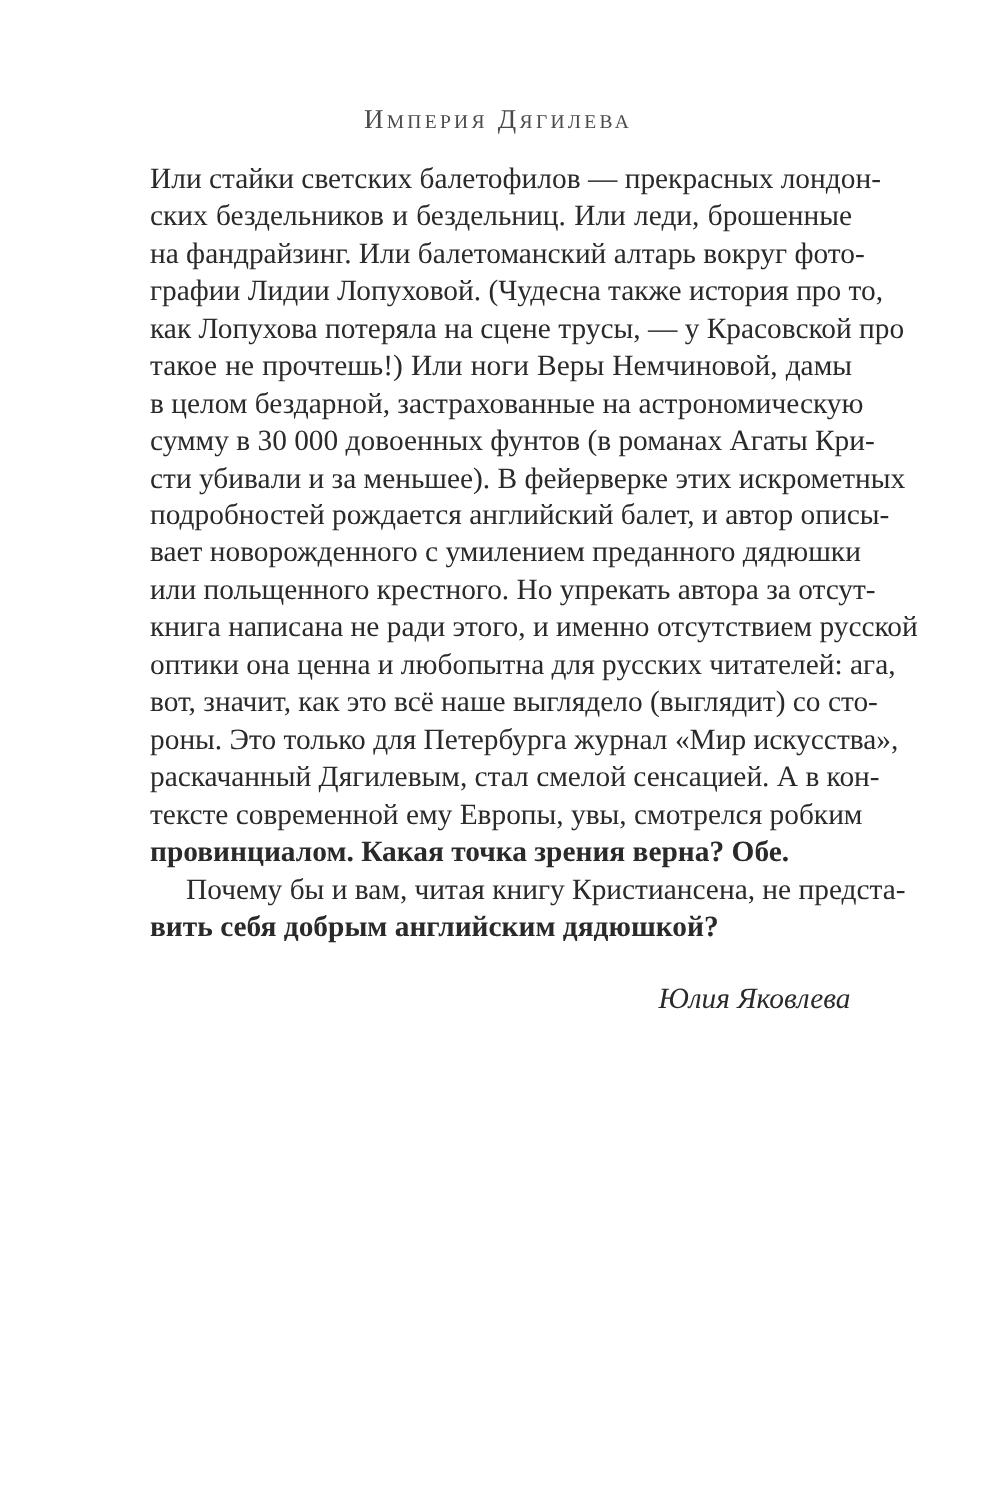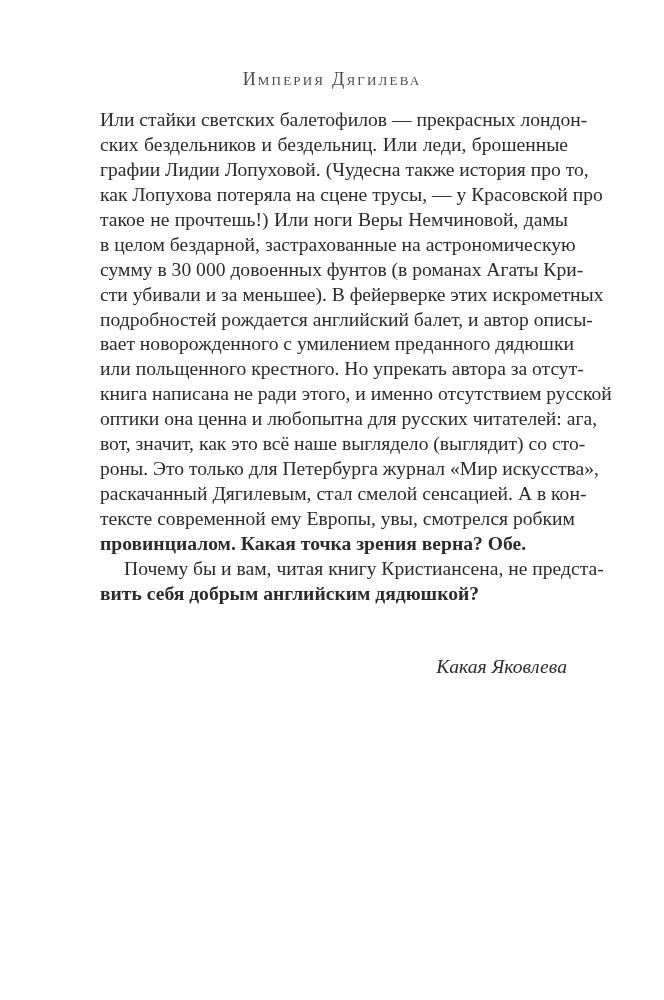--- a/index.html
+++ b/index.html
@@ -32,20 +32,21 @@
 </style>
 </head>
 <body>
 
 <div class="running-head">Империя Дягилева</div>
 
 <div class="body-text">
   <div>
     <span class="line">Или стайки светских балетофилов — прекрасных лондон-</span>
     <span class="line">ских бездельников и бездельниц. Или леди, брошенные</span>
+    <span class="line">на фандрайзинг. Или балетоманский алтарь вокруг фото-</span>
     <span class="line">графии Лидии Лопуховой. (Чудесна также история про то,</span>
     <span class="line">как Лопухова потеряла на сцене трусы, — у Красовской про</span>
     <span class="line">такое не прочтешь!) Или ноги Веры Немчиновой, дамы</span>
     <span class="line">в целом бездарной, застрахованные на астрономическую</span>
     <span class="line">сумму в 30 000 довоенных фунтов (в романах Агаты Кри-</span>
     <span class="line">сти убивали и за меньшее). В фейерверке этих искрометных</span>
     <span class="line">подробностей рождается английский балет, и автор описы-</span>
     <span class="line">вает новорожденного с умилением преданного дядюшки</span>
     <span class="line">или польщенного крестного. Но упрекать автора за отсут-</span>
     <span class="line">книга написана не ради этого, и именно отсутствием русской</span>
@@ -55,13 +56,13 @@
     <span class="line">раскачанный Дягилевым, стал смелой сенсацией. А в кон-</span>
     <span class="line">тексте современной ему Европы, увы, смотрелся робким</span>
     <span class="line last">провинциалом. Какая точка зрения верна? Обе.</span>
   </div>
   <div>
     <span class="line indent">Почему бы и вам, читая книгу Кристиансена, не предста-</span>
     <span class="line last">вить себя добрым английским дядюшкой?</span>
   </div>
 </div>
 
-<div class="signature">Какая Яковлева</div>
+<div class="signature">Юлия Яковлева</div>
 
 </body></html>

